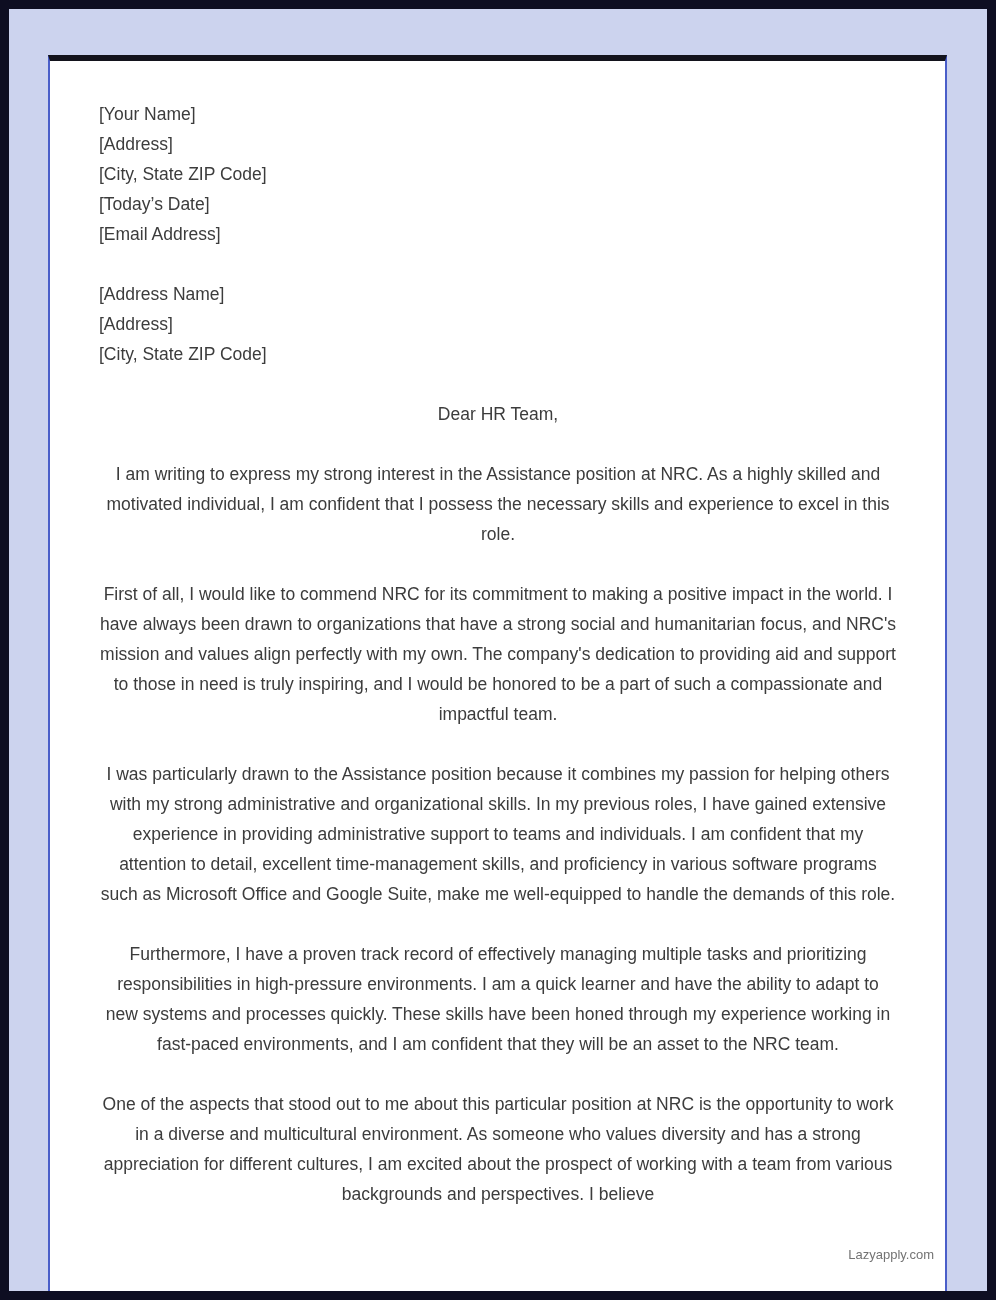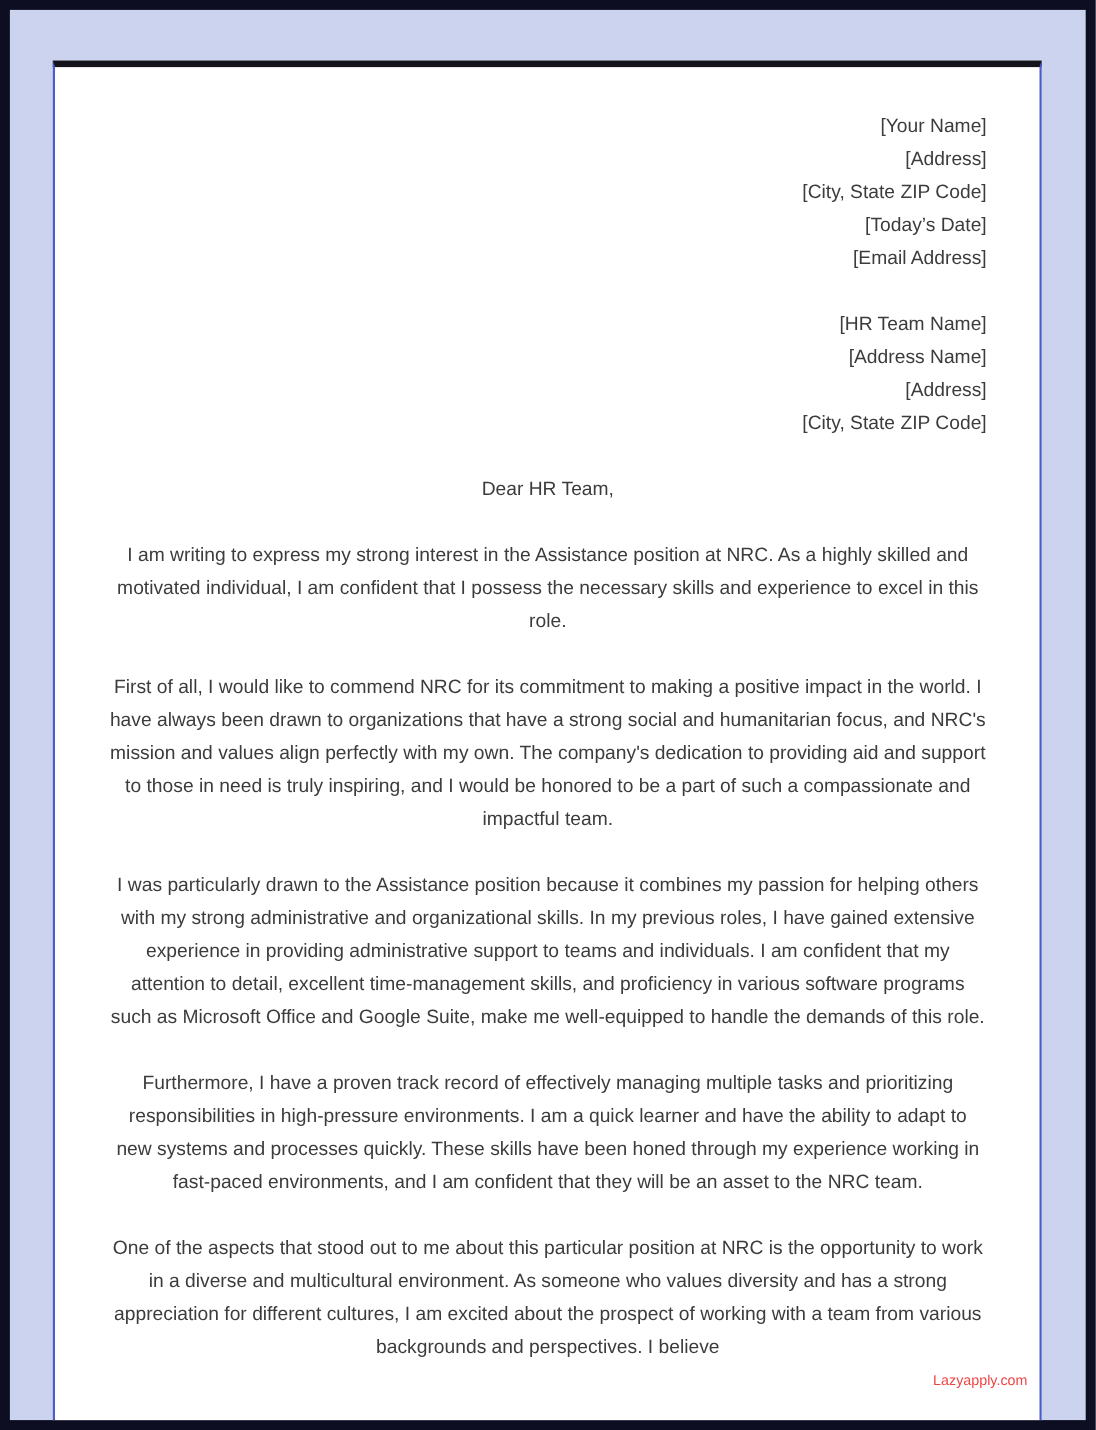--- a/index.html
+++ b/index.html
@@ -40,27 +40,27 @@
     border-right: 2px solid var(--sheet-border, #4a5ec9);
     border-top: 6px solid var(--sheet-top-border, #13131c);
     overflow: hidden;
   }
   .letter {
     padding: 38px 48px 0 49px;
     font-size: 17.5px;
     line-height: 30px;
     color: var(--text, #3c3c3c);
   }
-  .block { margin-bottom: 30px; text-align: right; }
+  .block { margin-bottom: 30px; }
   .para  { margin-bottom: 30px; text-align: center; }
   .watermark {
     position: absolute;
     right: 51px; top: 1237px;
     font-size: 13px;
-    color: #ef4444;
+    color: #737373;
     background: #ffffff;
     padding: 1px 2px;
   }
 </style>
 </head>
 <body>
 
 <div class="frame">
 
   <div class="header">
@@ -72,21 +72,20 @@
 
       <div class="block">
         <div>[Your Name]</div>
         <div>[Address]</div>
         <div>[City, State ZIP Code]</div>
         <div>[Today’s Date]</div>
         <div>[Email Address]</div>
       </div>
 
       <div class="block">
-        <div>[HR Team Name]</div>
         <div>[Address Name]</div>
         <div>[Address]</div>
         <div>[City, State ZIP Code]</div>
       </div>
 
       <p class="para">Dear HR Team,</p>
 
       <p class="para">I am writing to express my strong interest in the Assistance position at NRC. As a highly skilled and motivated individual, I am confident that I possess the necessary skills and experience to excel in this role.</p>
       <p class="para">First of all, I would like to commend NRC for its commitment to making a positive impact in the world. I have always been drawn to organizations that have a strong social and humanitarian focus, and NRC's mission and values align perfectly with my own. The company's dedication to providing aid and support to those in need is truly inspiring, and I would be honored to be a part of such a compassionate and impactful team.</p>
       <p class="para">I was particularly drawn to the Assistance position because it combines my passion for helping others with my strong administrative and organizational skills. In my previous roles, I have gained extensive experience in providing administrative support to teams and individuals. I am confident that my attention to detail, excellent time-management skills, and proficiency in various software programs such as Microsoft Office and Google Suite, make me well-equipped to handle the demands of this role.</p>

